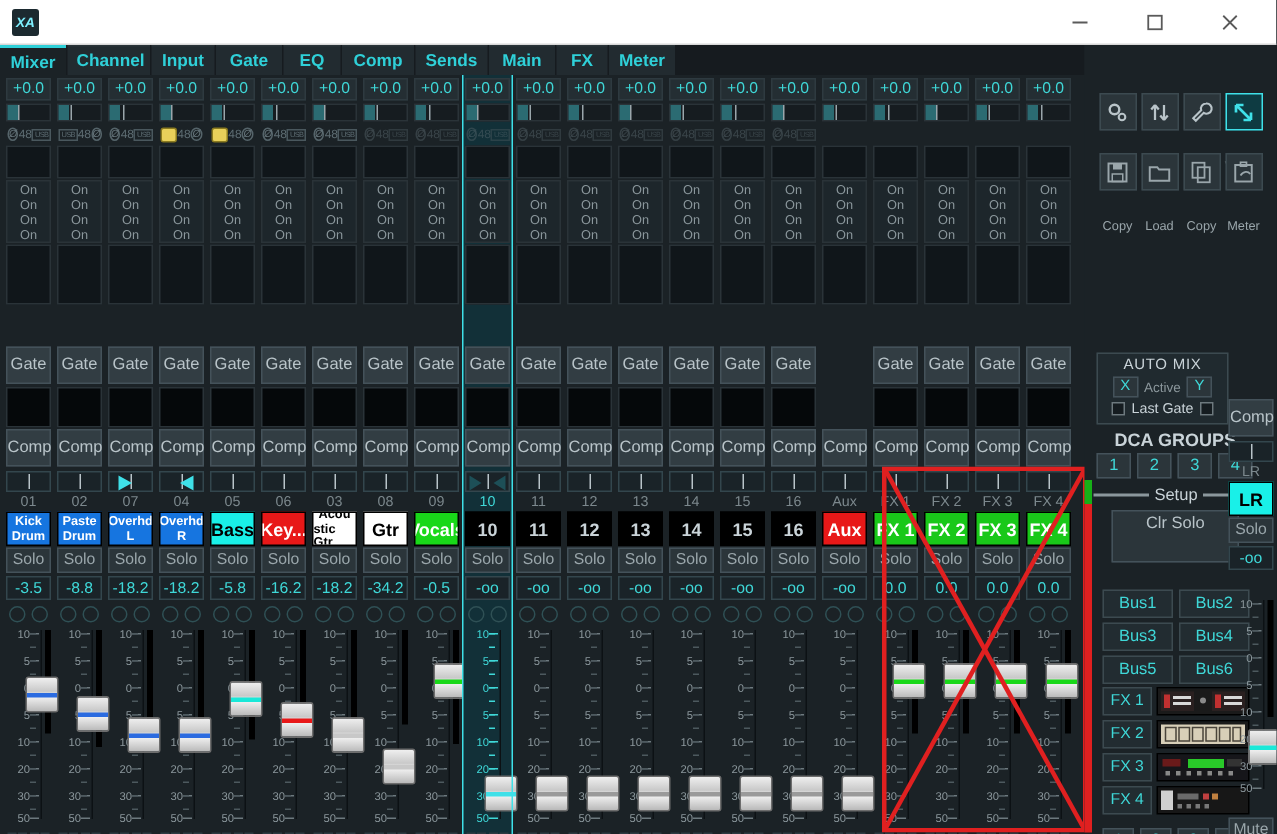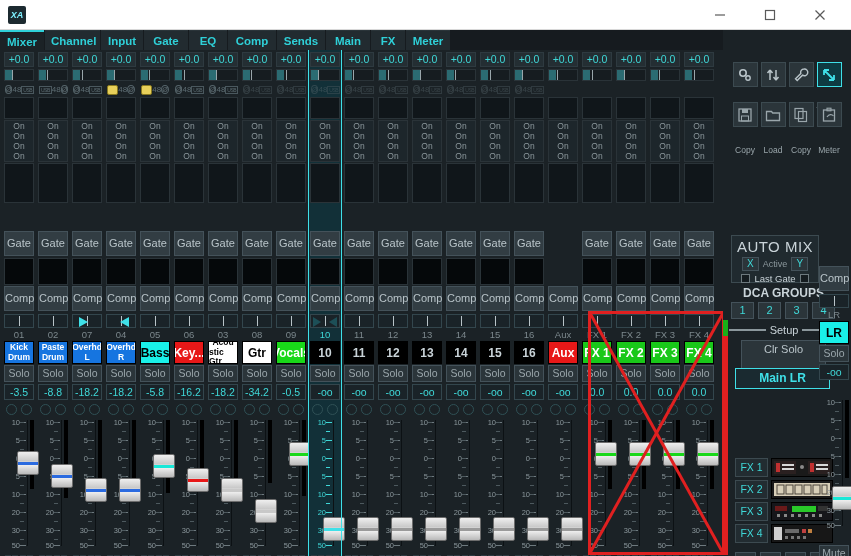--- a/index.html
+++ b/index.html
@@ -136,21 +136,21 @@
           letter-spacing:1px; }
   .toolgrid { position:absolute; left:8px; width:112px; display:flex; }
   .tool { width:28px; text-align:center; }
   .tool .tbox { width:25px; height:25px; margin:0 auto; background:#2b353a; border:1px solid #3c4a50;
                 display:flex; align-items:center; justify-content:center; }
   .tool .tbox.act { background:#0e3b42; border:1px solid #3fe0e8; }
   .tool span { display:block; font-size:8.5px; color:#9aa6ab; margin-top:18px; }
   
   #automix { position:absolute; left:8px; top:205px; width:88px; height:48px;
              border:1px solid #3c4a50; background:#202a2f; }
-  #automix .hd { text-align:center; font-size:15px; color:#c9d3d8; margin-top:2px; letter-spacing:.5px;}
+  #automix .hd { text-align:center; font-size:10px; color:#c9d3d8; margin-top:2px; letter-spacing:.5px;}
   #automix .rw { display:flex; align-items:center; justify-content:center; gap:4px; margin-top:2px; }
   .amb { width:17px; height:14px; background:#2b353a; border:1px solid #44525a; color:#3fd8d8;
          font-size:10px; text-align:center; line-height:12px; }
   #automix .rw span { font-size:9px; color:#8b979c; }
   #automix .rw2 { display:flex; align-items:center; justify-content:center; gap:4px; margin-top:2px; }
   .chk { width:9px; height:9px; border:1px solid #6d797e; background:#151c20; display:block; }
   #dcahd { position:absolute; left:8px; top:256px; width:105px; text-align:center;
            font-size:12px; color:#c9d3d8; font-weight:bold; }
   #dca { position:absolute; left:8px; top:272px; width:105px; display:flex; gap:4px; }
   .dcab { width:23px; height:17px; background:#2b353a; border:1px solid #44525a; color:#3fd8d8;
@@ -2048,21 +2048,34 @@
         <div class="dcab">4</div>
       </div>
 
     <div id="selbar">
       <hr>
         <span>Setup</span>
         <hr>
     </div>
 
     <div id="clrsolo">Clr Solo</div>
-    <div id="mainlr">Main LR</div>
+    <div id="buses">
+        <div class="busrow">
+          <div class="bus">Bus1</div>
+          <div class="bus">Bus2</div>
+        </div>
+        <div class="busrow">
+          <div class="bus">Bus3</div>
+          <div class="bus">Bus4</div>
+        </div>
+        <div class="busrow">
+          <div class="bus">Bus5</div>
+          <div class="bus">Bus6</div>
+        </div>
+      </div>
     <div id="fxlist">
         <div class="fxrow">
           <div class="fxlbl">FX 1</div>
           <div class="fxthumb"><svg width="60" height="17" viewBox="0 0 60 17">
               <rect width="60" height="17" fill="#1a1a1a"></rect>
               <rect x="2" y="2" width="22" height="13" fill="#2a2020"></rect>
               <rect x="36" y="2" width="22" height="13" fill="#2a2020"></rect>
               <rect x="4" y="4" width="4" height="9" fill="#c03030"></rect>
               <rect x="10" y="5" width="12" height="2" fill="#d8d8d8"></rect>
               <rect x="10" y="9" width="12" height="2" fill="#d8d8d8"></rect>

